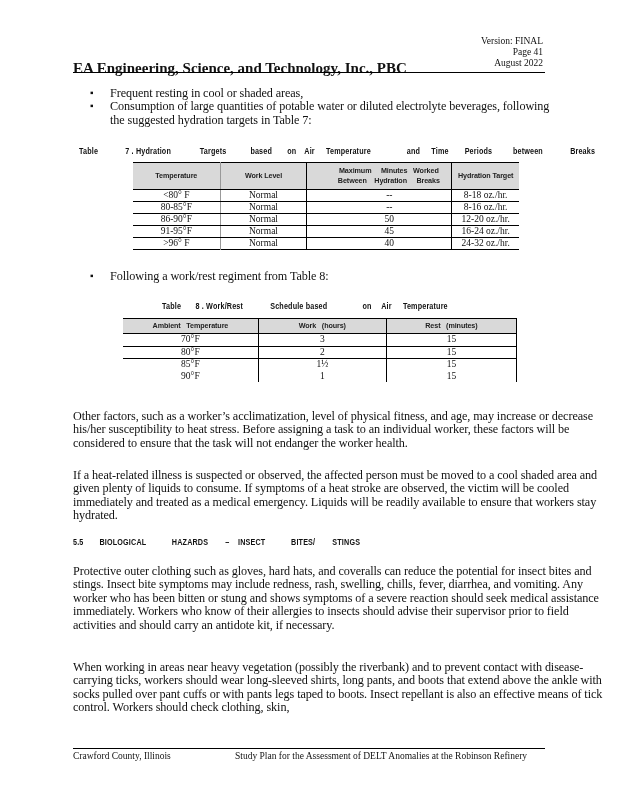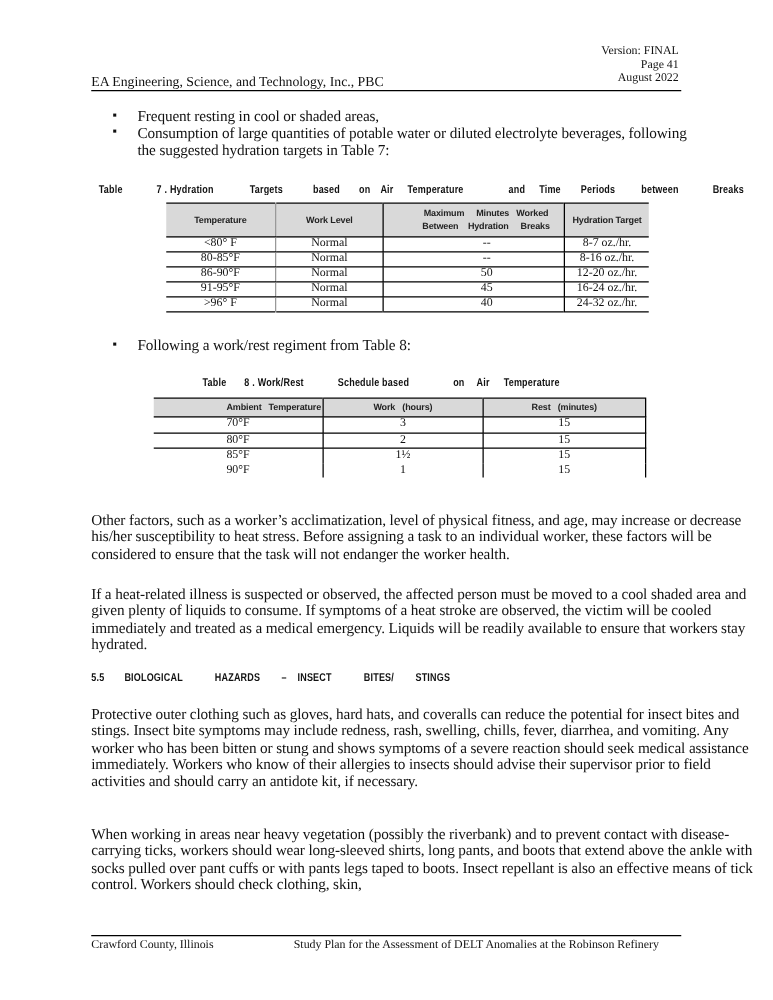--- a/index.html
+++ b/index.html
@@ -1,20 +1,20 @@
 <!DOCTYPE html>
 <html><head>
   <meta charset="utf-8">
   <style>
     html, body { margin: 0; padding: 0; background: #ffffff; }
     body { width: 618px; height: 800px; position: relative; overflow: hidden;
       font-family: "Liberation Serif", "DejaVu Serif", serif; color: #111; }
     .abs { position: absolute; }
     .hdr-right { right: 75px; top: 36px; text-align: right; font-size: 9.5px; line-height: 11px; }
-    .hdr-left { left: 73px; top: 60px; font-size: 11px; }
+    .hdr-left { left: 73px; top: 60px; font-size: 15px; font-weight: bold; }
     .hdr-rule { left: 73px; top: 72px; width: 472px; height: 0; border-top: 1px solid #000; }
     .body-text { font-size: 12.2px; line-height: 13.4px; letter-spacing: -0.1px; }
     .bullet-list { left: 88px; top: 87px; width: 470px; margin: 0; padding: 0; list-style: none; }
     .bullet-list li { position: relative; padding-left: 22px; }
     .bullet-list li .dot { position: absolute; left: 2px; top: -1px; font-size: 10px; }
     .cap { font-family: "Liberation Sans Narrow", "Liberation Sans", sans-serif; font-size: 9px;
       transform: scaleX(0.8); transform-origin: left top; white-space: nowrap; font-weight: bold; letter-spacing: 0.2px; }
     .cap span { display: inline-block; }
     table.t { border-collapse: collapse; font-size: 9.5px; }
     table.t th { background: #d9d9d9; font-weight: bold; font-family: "Liberation Sans", sans-serif;
@@ -28,21 +28,21 @@
     .t7 td.c4, .t7 th.c4 { width: 71px; }
     .t7 tr.r td { border-bottom: 1px solid #000; }
     .t7 tr.r:last-child td { border-bottom: none; text-align: center; }
     .t8 { left: 123px; top: 318px; width: 394px; border-top: 1.5px solid #000; }
     .t8 th { height: 12px; line-height: 12px; border-bottom: 1px solid #000; }
     .t8 td.c1, .t8 th.c1 { width: 135px; border-right: 1.5px solid #000; text-align: center; }
     .t8 td.c2, .t8 th.c2 { width: 128px; border-right: 1.5px solid #000; }
     .t8 td.c3, .t8 th.c3 { width: 130px; border-right: 1.5px solid #000; }
     .t8 tr.r td { border-bottom: 1px solid #000; height: 11.5px; line-height: 11.5px; }
     .t8 tr.r.nb td { border-bottom: none; }
-    .t8 th.c1 { text-align: right; }
+    .t8 th.c1 { text-align: center; }
     .para { left: 73px; width: 530px; }
     .sec { left: 73px; top: 537px; }
     .foot-rule { left: 73px; top: 748px; width: 472px; border-top: 1px solid #000; height: 0; }
     .foot-left { left: 73px; top: 751px; font-size: 9.5px; }
     .foot-right { left: 235px; top: 751px; font-size: 9.5px; }
   </style>
 </head>
 <body>
 
 <div class="abs hdr-right">
@@ -72,21 +72,21 @@
         <div style="white-space:pre">Between    Hydration     Breaks</div>
       </th>
       <th class="c4">Hydration Target</th>
     </tr>
   </thead>
   <tbody>
     <tr class="r">
       <td class="c1">&lt;80° F</td>
         <td class="c2">Normal</td>
         <td class="c3">--</td>
-        <td class="c4">8-7 oz./hr.</td>
+        <td class="c4">8-18 oz./hr.</td>
     </tr>
     <tr class="r">
       <td class="c1">80-85°F</td>
         <td class="c2">Normal</td>
         <td class="c3">--</td>
         <td class="c4">8-16 oz./hr.</td>
     </tr>
     <tr class="r">
       <td class="c1">86-90°F</td>
         <td class="c2">Normal</td>

